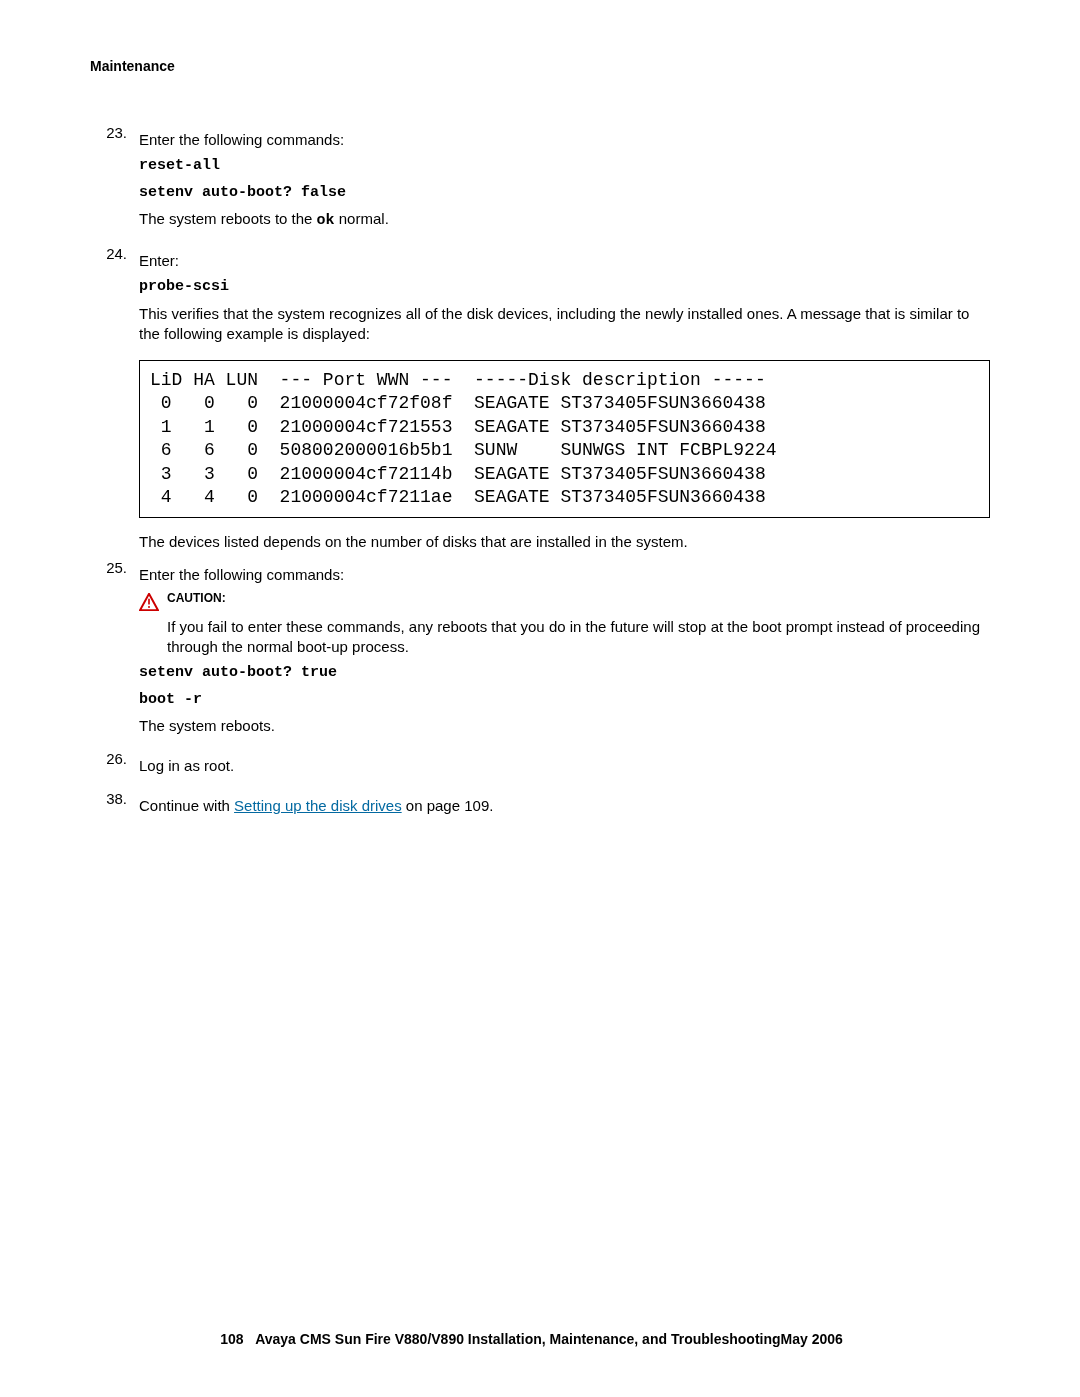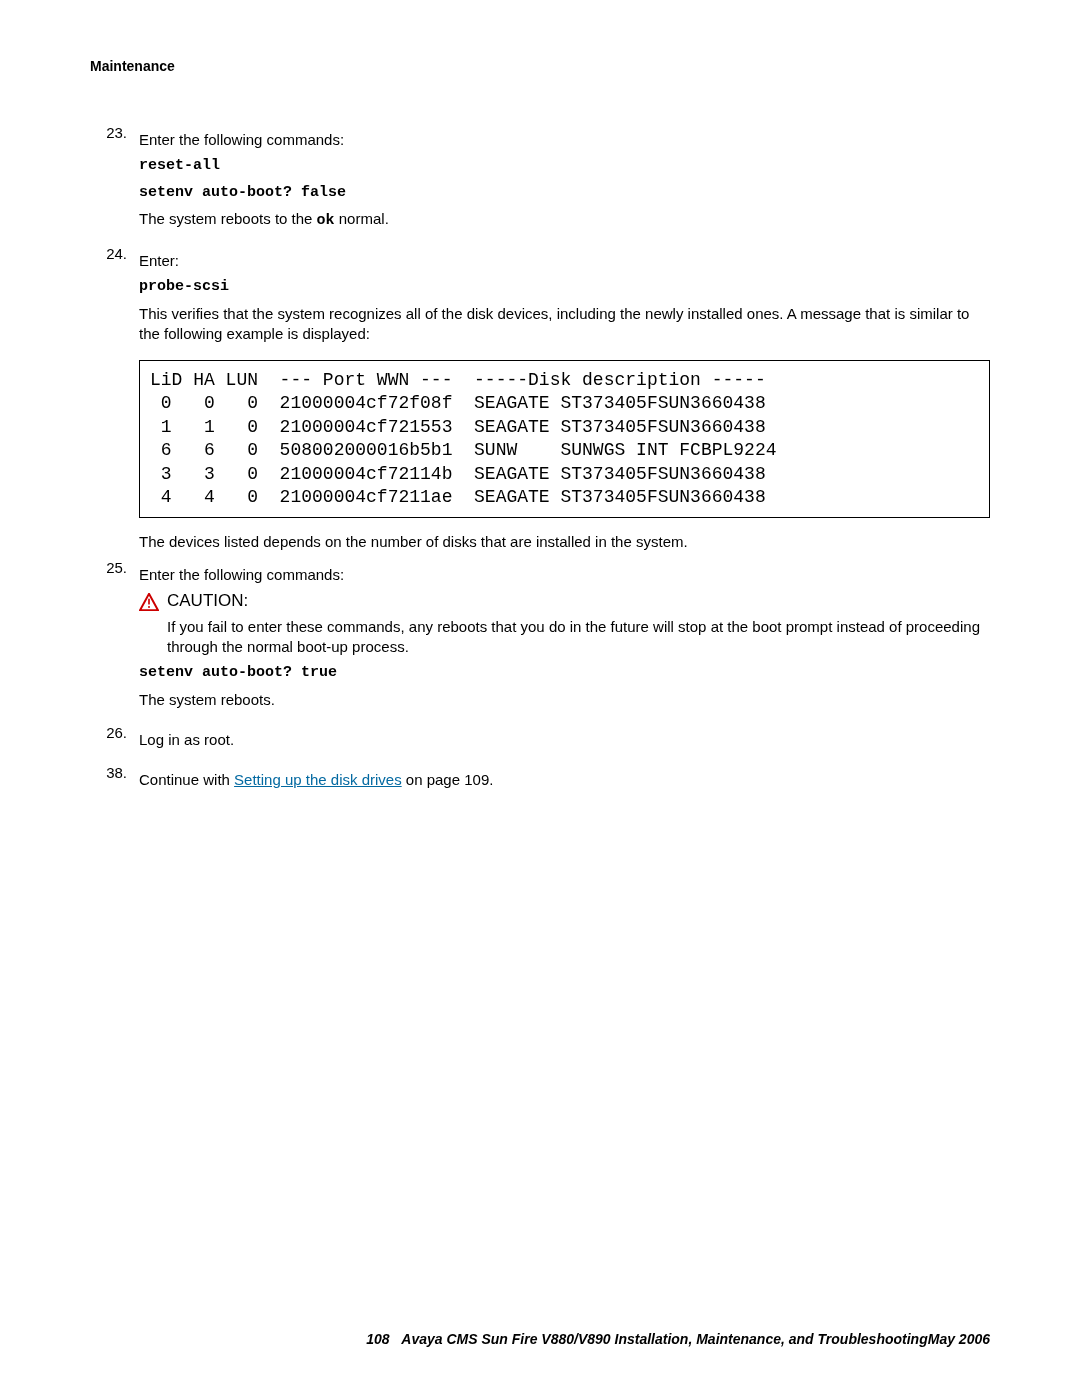--- a/index.html
+++ b/index.html
@@ -67,42 +67,41 @@
     gap: 8px;
     margin: 4px 0 2px 0;
   }
   .caution-icon {
     width: 20px;
     height: 18px;
     margin-top: 2px;
     flex-shrink: 0;
   }
   .caution-label {
-    font-weight: normal;
-    font-size: 17px;
+    font-weight: bold;
+    font-size: 12px;
   }
   .caution-text {
     margin-left: 28px;
     line-height: 1.35;
   }
   .link {
     color: #0369a1;
     text-decoration: underline;
     cursor: pointer;
     text-align: right;
   }
   .footer {
     position: absolute;
     bottom: 50px;
     left: 73px;
     right: 90px;
     display: flex;
-    justify-content: flex-end;
+    justify-content: center;
     font-size: 14px;
-    font-style: italic;
   }
   .footer-left {
     font-weight: bold;
   }
   .footer-left .title {
     font-weight: bold;
   }
   .footer-right {
     font-weight: bold;
   }
@@ -156,20 +155,21 @@
         <svg class="caution-icon" viewBox="0 0 24 22">
           <polygon points="12,1 23,21 1,21" fill="none" stroke="#cc0000" stroke-width="2.4"></polygon>
           <rect x="11" y="7" width="2" height="7" fill="#cc0000"></rect>
           <rect x="11" y="16" width="2" height="2.2" fill="#cc0000"></rect>
         </svg>
         <span class="caution-label">CAUTION:</span>
       </div>
       <div class="para caution-text">If you fail to enter these commands, any reboots that you do in the future will stop at the boot prompt instead of proceeding through the normal boot-up process.</div>
 
       <div class="para mono">setenv auto-boot? true</div>
+      <div class="para mono">boot -r</div>
       <div class="para">The system reboots.</div>
     </div>
   </div>
 
   <div class="step">
     <div class="step-num">26.</div>
     <div class="step-body">
       <div class="para">Log in as root.</div>
     </div>
   </div>

